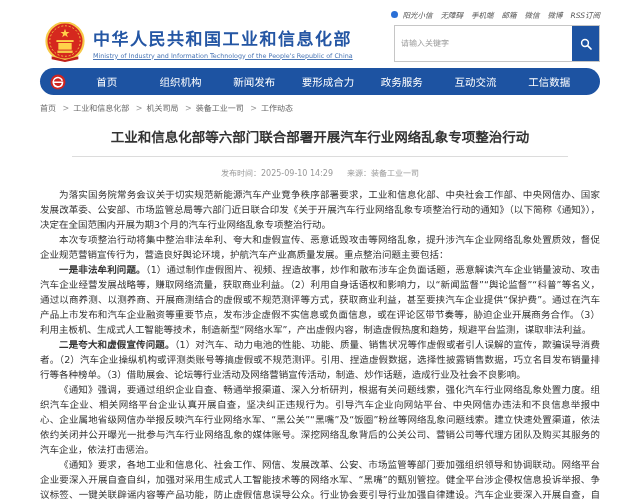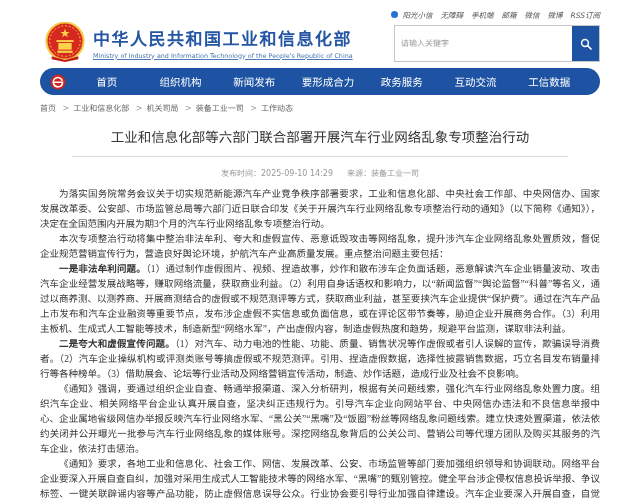--- a/index.html
+++ b/index.html
@@ -33,25 +33,25 @@
   .nav-logo { width:16px; height:16px; margin-right:4px; flex:0 0 auto; }
   .nav-item { flex:1; text-align:center; color:#fff; font-size:10.5px; cursor:pointer; white-space:nowrap; }
 
   
   .breadcrumb { margin:7px 40px 2px; font-size:8px; color:#666; display:flex; gap:4px; }
   .breadcrumb .crumb { cursor:pointer; }
   .breadcrumb .crumb:not(:last-child)::after { content:" >"; color:#999; margin-left:4px; cursor:default; }
 
   
   .article { margin:6px 40px 0; }
-  .article-title { text-align:center; font-size:13.5px; font-weight:normal; color:#333; padding:9px 40px 9px; line-height:1.4; }
+  .article-title { text-align:center; font-size:13.5px; font-weight:bold; color:#333; padding:9px 40px 9px; line-height:1.4; }
   .title-divider { border:none; border-top:1px solid #dcdcdc; margin:0 32px 0; }
   .article-meta { text-align:center; font-size:8px; color:#999; margin:10px 0 9px; }
   .article-meta .meta-sep { display:inline-block; width:14px; }
-  .article-body p { font-size:9.5px; line-height:15px; text-align:justify; text-indent:2em; color:#333;font-family:Liberation Serif, serif; }
+  .article-body p { font-size:9.5px; line-height:15px; text-align:justify; text-indent:2em; color:#333; }
   .article-body p strong { font-weight:bold; color:#333; }
 </style>
 </head>
 <body>
 
 <div class="page">
 
   <div class="header">
     <div class="brand">
       <svg class="emblem" viewBox="0 0 44 42">

